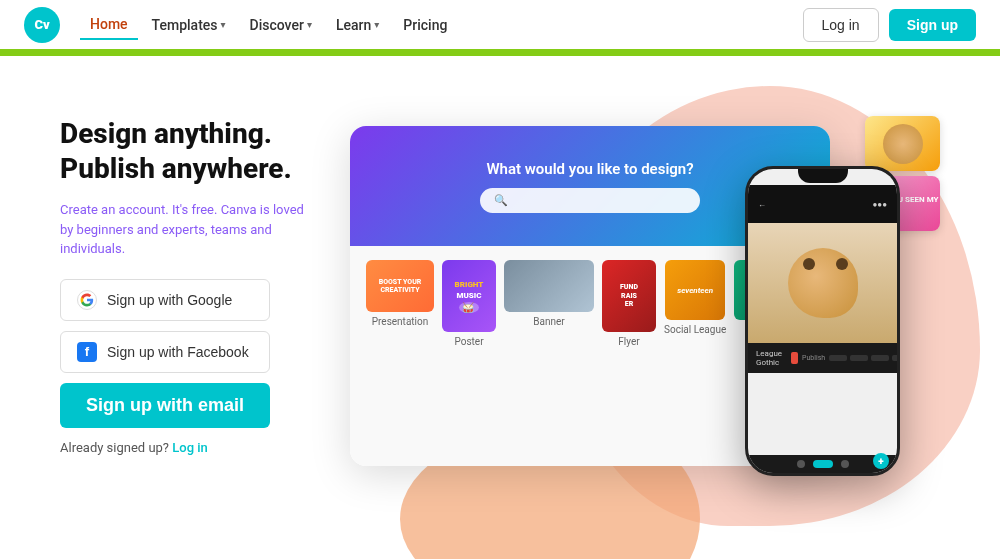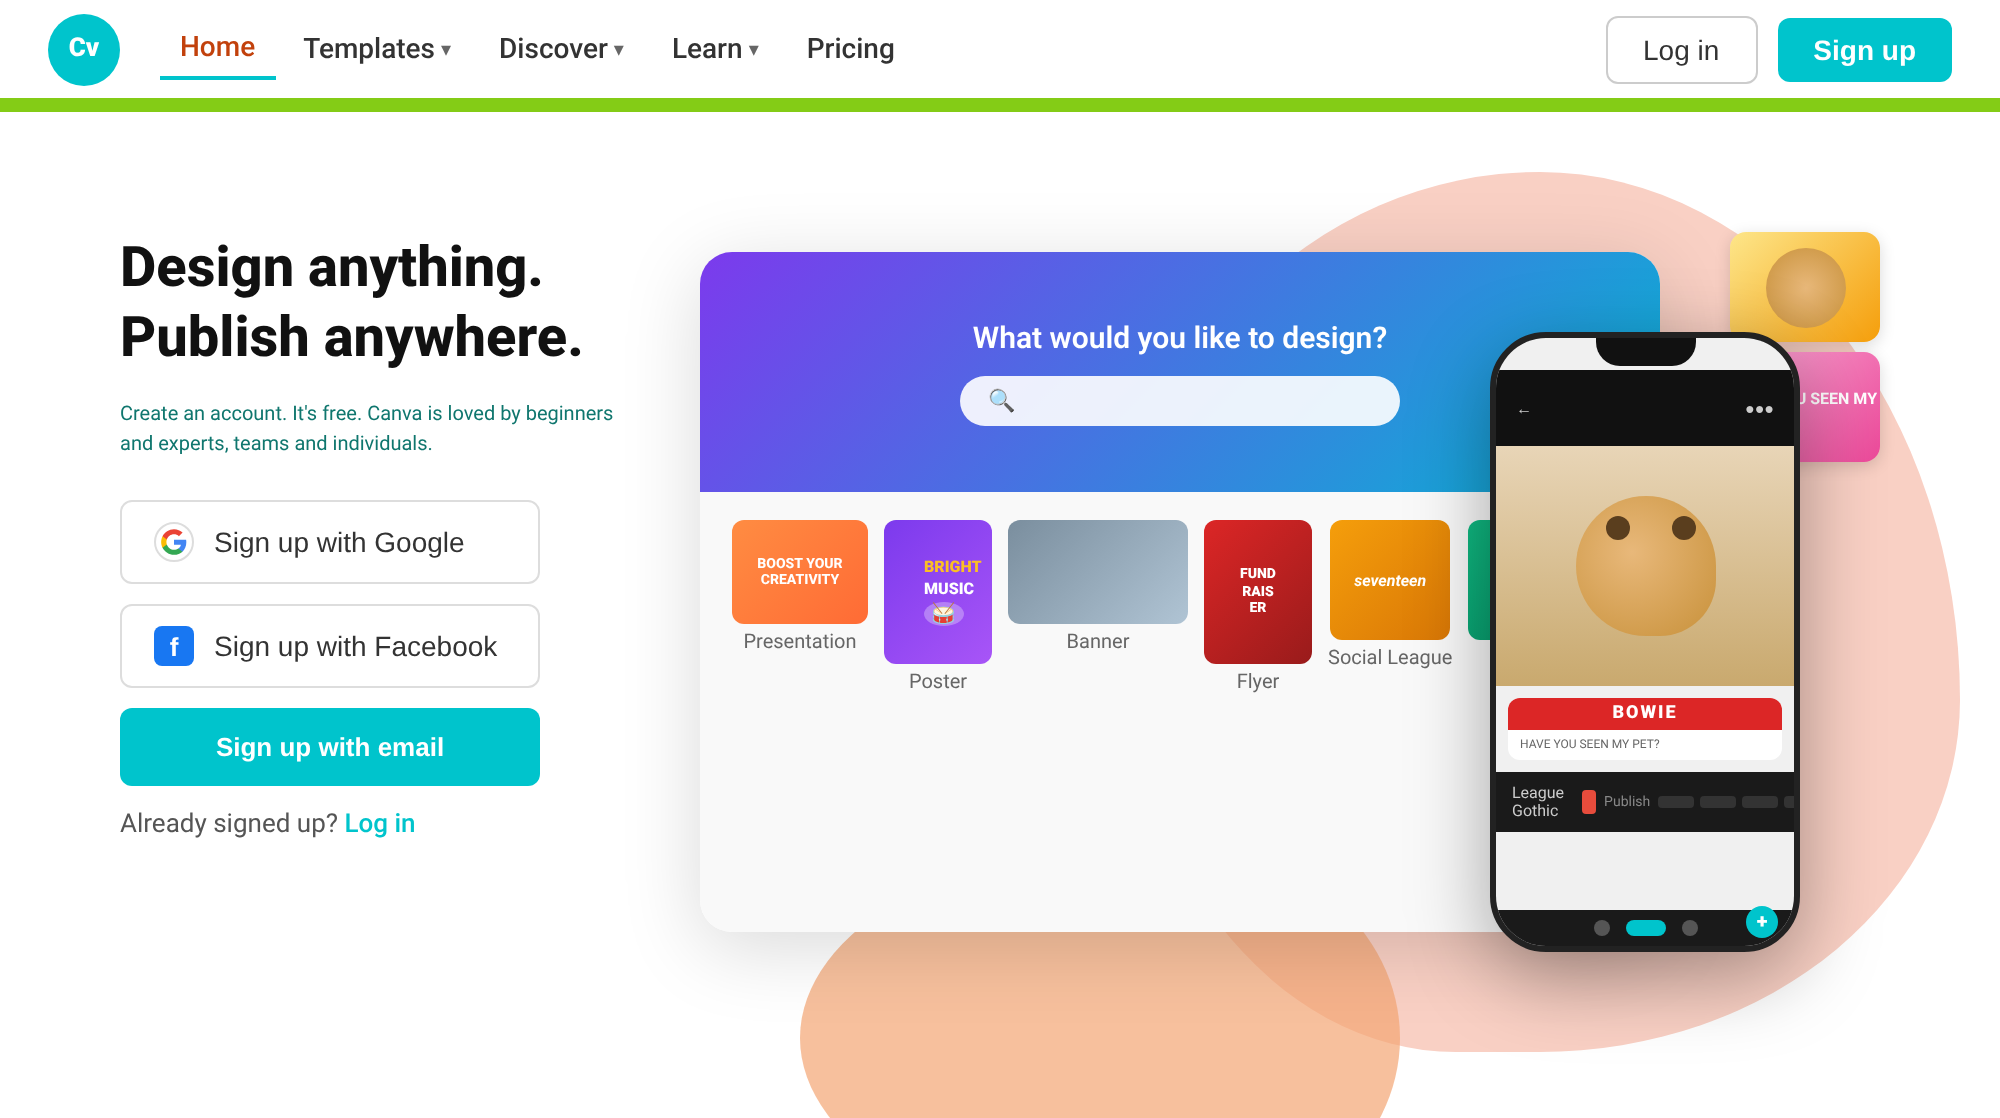--- a/index.html
+++ b/index.html
@@ -40,21 +40,21 @@
     
     .hero {
       display: flex; align-items: flex-start;
       padding: 50px 60px 0 60px;
       position: relative; height: calc(559px - 56px);
     }
 
     
     .hero-left { width: 260px; flex-shrink: 0; padding-top: 10px; }
     .hero-title { font-size: 28px; font-weight: 800; color: #111; line-height: 1.25; margin-bottom: 14px; }
-    .hero-subtitle { font-size: 10px; color: #0f766e; line-height: 1.5; margin-bottom: 20px; }
+    .hero-subtitle { font-size: 13px; color: #8b5cf6; line-height: 1.5; margin-bottom: 20px; }
 
     .signup-btn {
       display: flex; align-items: center; gap: 10px;
       width: 210px; padding: 10px 16px;
       border: 1.5px solid #ddd; border-radius: 6px;
       background: white; cursor: pointer; font-size: 14px; color: #333;
       margin-bottom: 10px; font-weight: 500;
     }
     .google-icon {
       width: 20px; height: 20px; border-radius: 50%;
@@ -64,21 +64,21 @@
     .fb-icon {
       width: 20px; height: 20px; border-radius: 4px;
       background: #1877f2;
       display: flex; align-items: center; justify-content: center;
       color: white; font-size: 13px; font-weight: 900;
     }
     .btn-email {
       width: 210px; padding: 12px 16px;
       border: none; border-radius: 6px;
       background: #00c4cc; color: white;
-      font-size: 13px; font-weight: 600; cursor: pointer;
+      font-size: 18px; font-weight: 600; cursor: pointer;
       margin-bottom: 12px;
     }
     .already-signed { font-size: 13px; color: #555; }
     .already-signed a { color: #00c4cc; text-decoration: none; font-weight: 500; }
 
     
     .hero-right {
       flex: 1; position: relative; display: flex; justify-content: center;
       height: 100%; overflow: visible;
     }
@@ -139,21 +139,21 @@
     .thumb-pres {
       width: 68px; height: 52px;
       background: linear-gradient(135deg, #ff8c42, #ff6b35);
       border-radius: 6px; display: flex; align-items: center; justify-content: center;
       font-size: 8px; color: white; font-weight: 700; text-align: center; padding: 4px;
     }
     
     .thumb-poster {
       width: 54px; height: 72px;
       background: linear-gradient(135deg, #7c3aed, #a855f7);
-      border-radius: 6px; display: flex; flex-direction: column; align-items: flex-start; justify-content: center;
+      border-radius: 6px; display: flex; flex-direction: column; align-items: center; justify-content: center;
       font-size: 7px; color: white; font-weight: 700; text-align: center; padding: 20px; gap: 2px;
     }
     
     .thumb-banner {
       width: 90px; height: 52px;
       background: linear-gradient(135deg, #7a8e9e, #b0c4d4);
       border-radius: 6px;
     }
     
     .thumb-flyer {
@@ -385,28 +385,20 @@
           <div class="phone-header-icons">
             <span style="font-size:8px;">●●●</span>
           </div>
         </div>
         <div class="phone-img">
           <div style="width:70px;height:70px;background:radial-gradient(circle at 40% 40%, #e8b87a, #c8913a);border-radius:50% 50% 40% 50%;position:relative;">
             <div style="position:absolute;top:10px;left:15px;width:12px;height:12px;background:#5a3e1e;border-radius:50%;"></div>
             <div style="position:absolute;top:10px;right:10px;width:12px;height:12px;background:#5a3e1e;border-radius:50%;"></div>
           </div>
         </div>
-        <div class="phone-poster">
-          <div class="bowie-card">
-            <div class="bowie-header">BOWIE</div>
-            <div class="bowie-content">
-              <span style="font-size:6px;color:#666;">HAVE YOU SEEN MY PET?</span>
-            </div>
-          </div>
-        </div>
         <div class="phone-toolbar">
           <div class="phone-toolbar-row">
             <span class="font-label">League Gothic</span>
             <div class="color-swatch"></div>
             <span class="spacing-label">Publish</span>
           </div>
           <div class="phone-toolbar-row">
             <div style="display:flex;gap:3px;">
               <div style="width:18px;height:6px;background:#333;border-radius:2px;"></div>
               <div style="width:18px;height:6px;background:#333;border-radius:2px;"></div>

